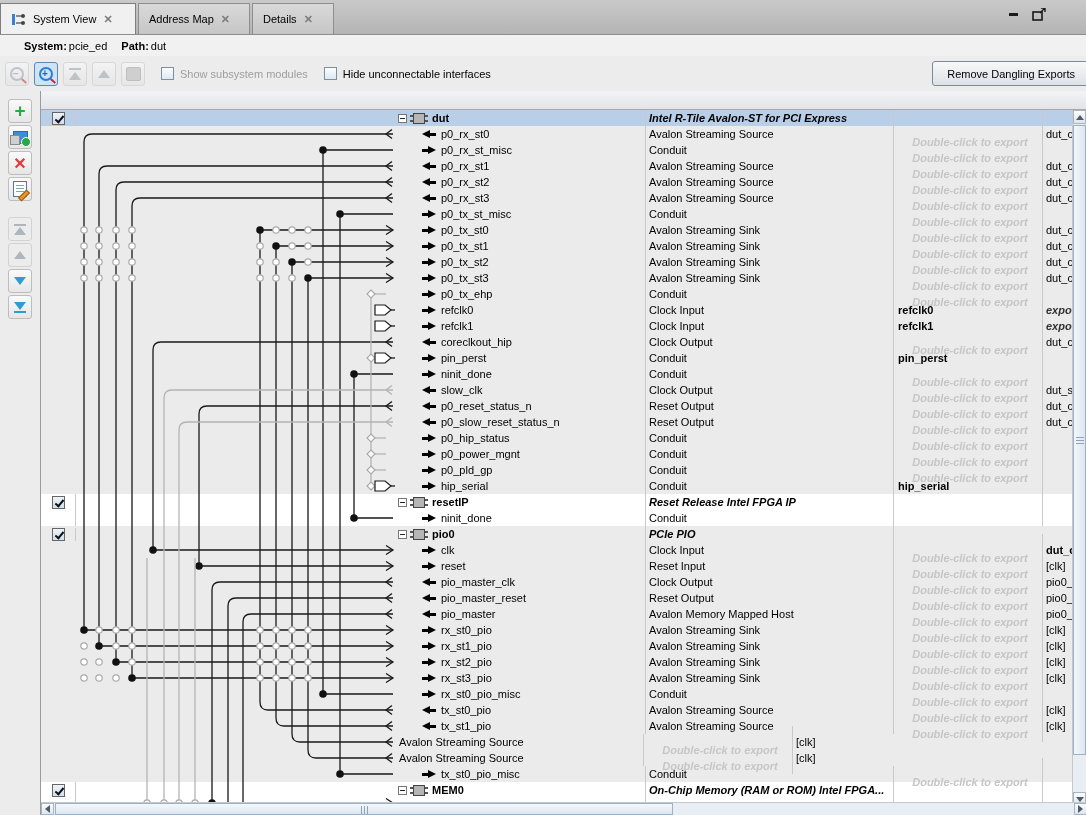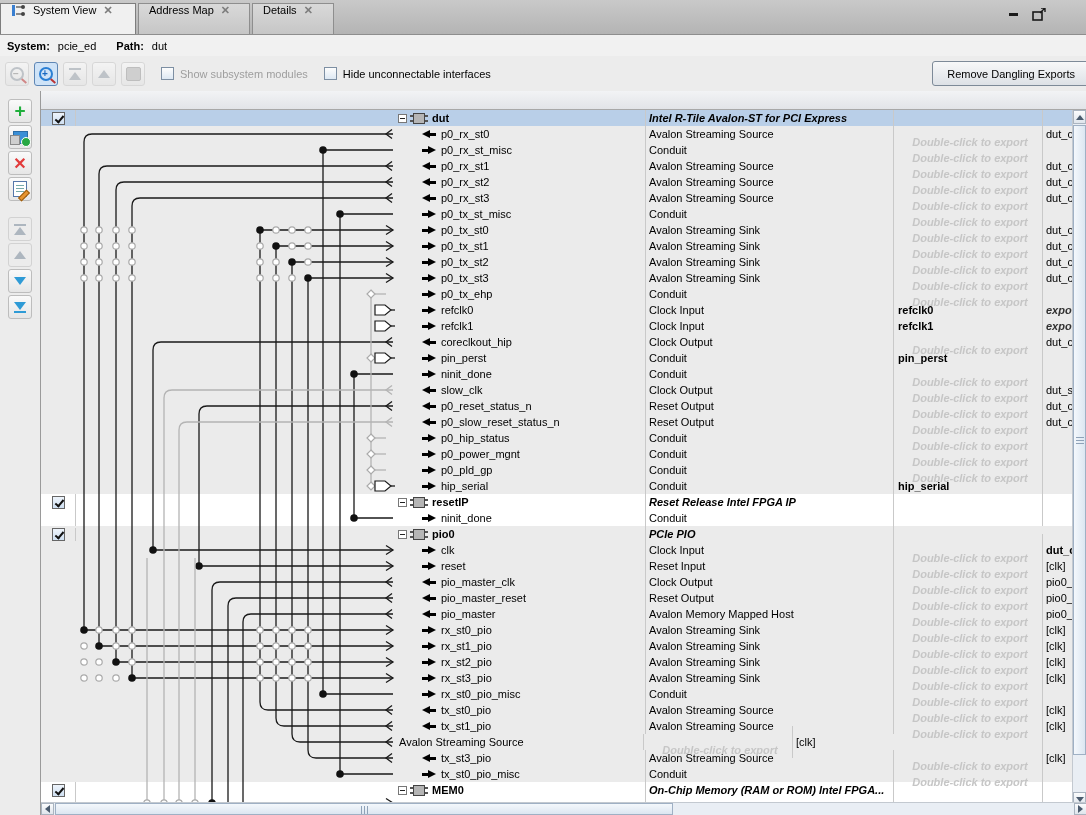--- a/index.html
+++ b/index.html
@@ -3,29 +3,29 @@
 <meta charset="utf-8">
 <style>
   html,body{margin:0;padding:0;background:#d4d4d4;}
   #app{position:relative;width:1086px;height:815px;background:#ececec;overflow:hidden;
        font-family:"Liberation Sans",sans-serif;font-size:11px;color:#000;}
 
   
   #tabbar{position:absolute;left:0;top:0;width:1086px;height:34px;
           background:linear-gradient(#c9c9c9,#b4b4b4);border-bottom:1px solid #8e8e8e;}
   .tab{position:absolute;top:3px;height:31px;box-sizing:border-box;border:1px solid #8e8e8e;border-bottom:none;
-       background:linear-gradient(#d9d9d9,#c6c6c6);display:flex;gap:7px;padding:0 10px;}
+       background:linear-gradient(#d9d9d9,#c6c6c6);display:flex;align-items:center;gap:7px;padding:0 10px;}
   .tab.active{background:#f0f0f0;border-color:#7d7d7d;}
   .tab-close{color:#7d7d7d;font-size:11px;font-weight:bold;cursor:default;}
   .winctl{position:absolute;top:8px;display:flex;gap:14px;align-items:center;}
   .minimize-glyph{display:inline-block;width:9px;height:3px;background:#1a1a1a;}
 
   
   #infobar{position:absolute;left:0;top:35px;width:1086px;height:21px;background:#f1f1f1;
-           display:flex;align-items:center;gap:6px;padding-left:7px;box-sizing:border-box;}
+           display:flex;align-items:center;padding-left:24px;box-sizing:border-box;}
   #infobar b{margin-right:2px;}
   #infobar .val{margin-right:14px;}
 
   
   #toolbar{position:absolute;left:0;top:56px;width:1086px;height:35px;background:#ececec;
            border-bottom:1px solid #9a9a9a;display:flex;align-items:center;}
   .tbtn{width:24px;height:24px;margin-left:5px;box-sizing:border-box;border:1px solid #b3b3b3;
         background:linear-gradient(#fafafa,#e2e2e2);border-radius:3px;display:flex;align-items:center;justify-content:center;position:relative;}
   .tbtn.disabled{opacity:.55;border-color:#c6c6c6;}
   .tbtn.active{background:#cfe3f7;border-color:#5f87b5;}
@@ -802,25 +802,20 @@
           <div class="cell c-conn"></div>
           <div class="cell c-desc bordered">Avalon Streaming Source</div>
           <div class="cell c-exp bordered">
             <span class="exp-placeholder">Double-click to export</span>
           </div>
           <div class="cell c-clk"><span>[clk]</span></div>
         </div>
         <div class="row bg-gray">
           <div class="cell c-use bordered"></div>
           <div class="cell c-conn"></div>
-          <div class="cell c-name bordered">
-            <span class="iface-ind"></span>
-            <span class="arr arr-out"></span>
-            <span>tx_st3_pio</span>
-          </div>
           <div class="cell c-desc bordered">Avalon Streaming Source</div>
           <div class="cell c-exp bordered">
             <span class="exp-placeholder">Double-click to export</span>
           </div>
           <div class="cell c-clk"><span>[clk]</span></div>
         </div>
         <div class="row bg-gray">
           <div class="cell c-use bordered"></div>
           <div class="cell c-conn"></div>
           <div class="cell c-name bordered">

